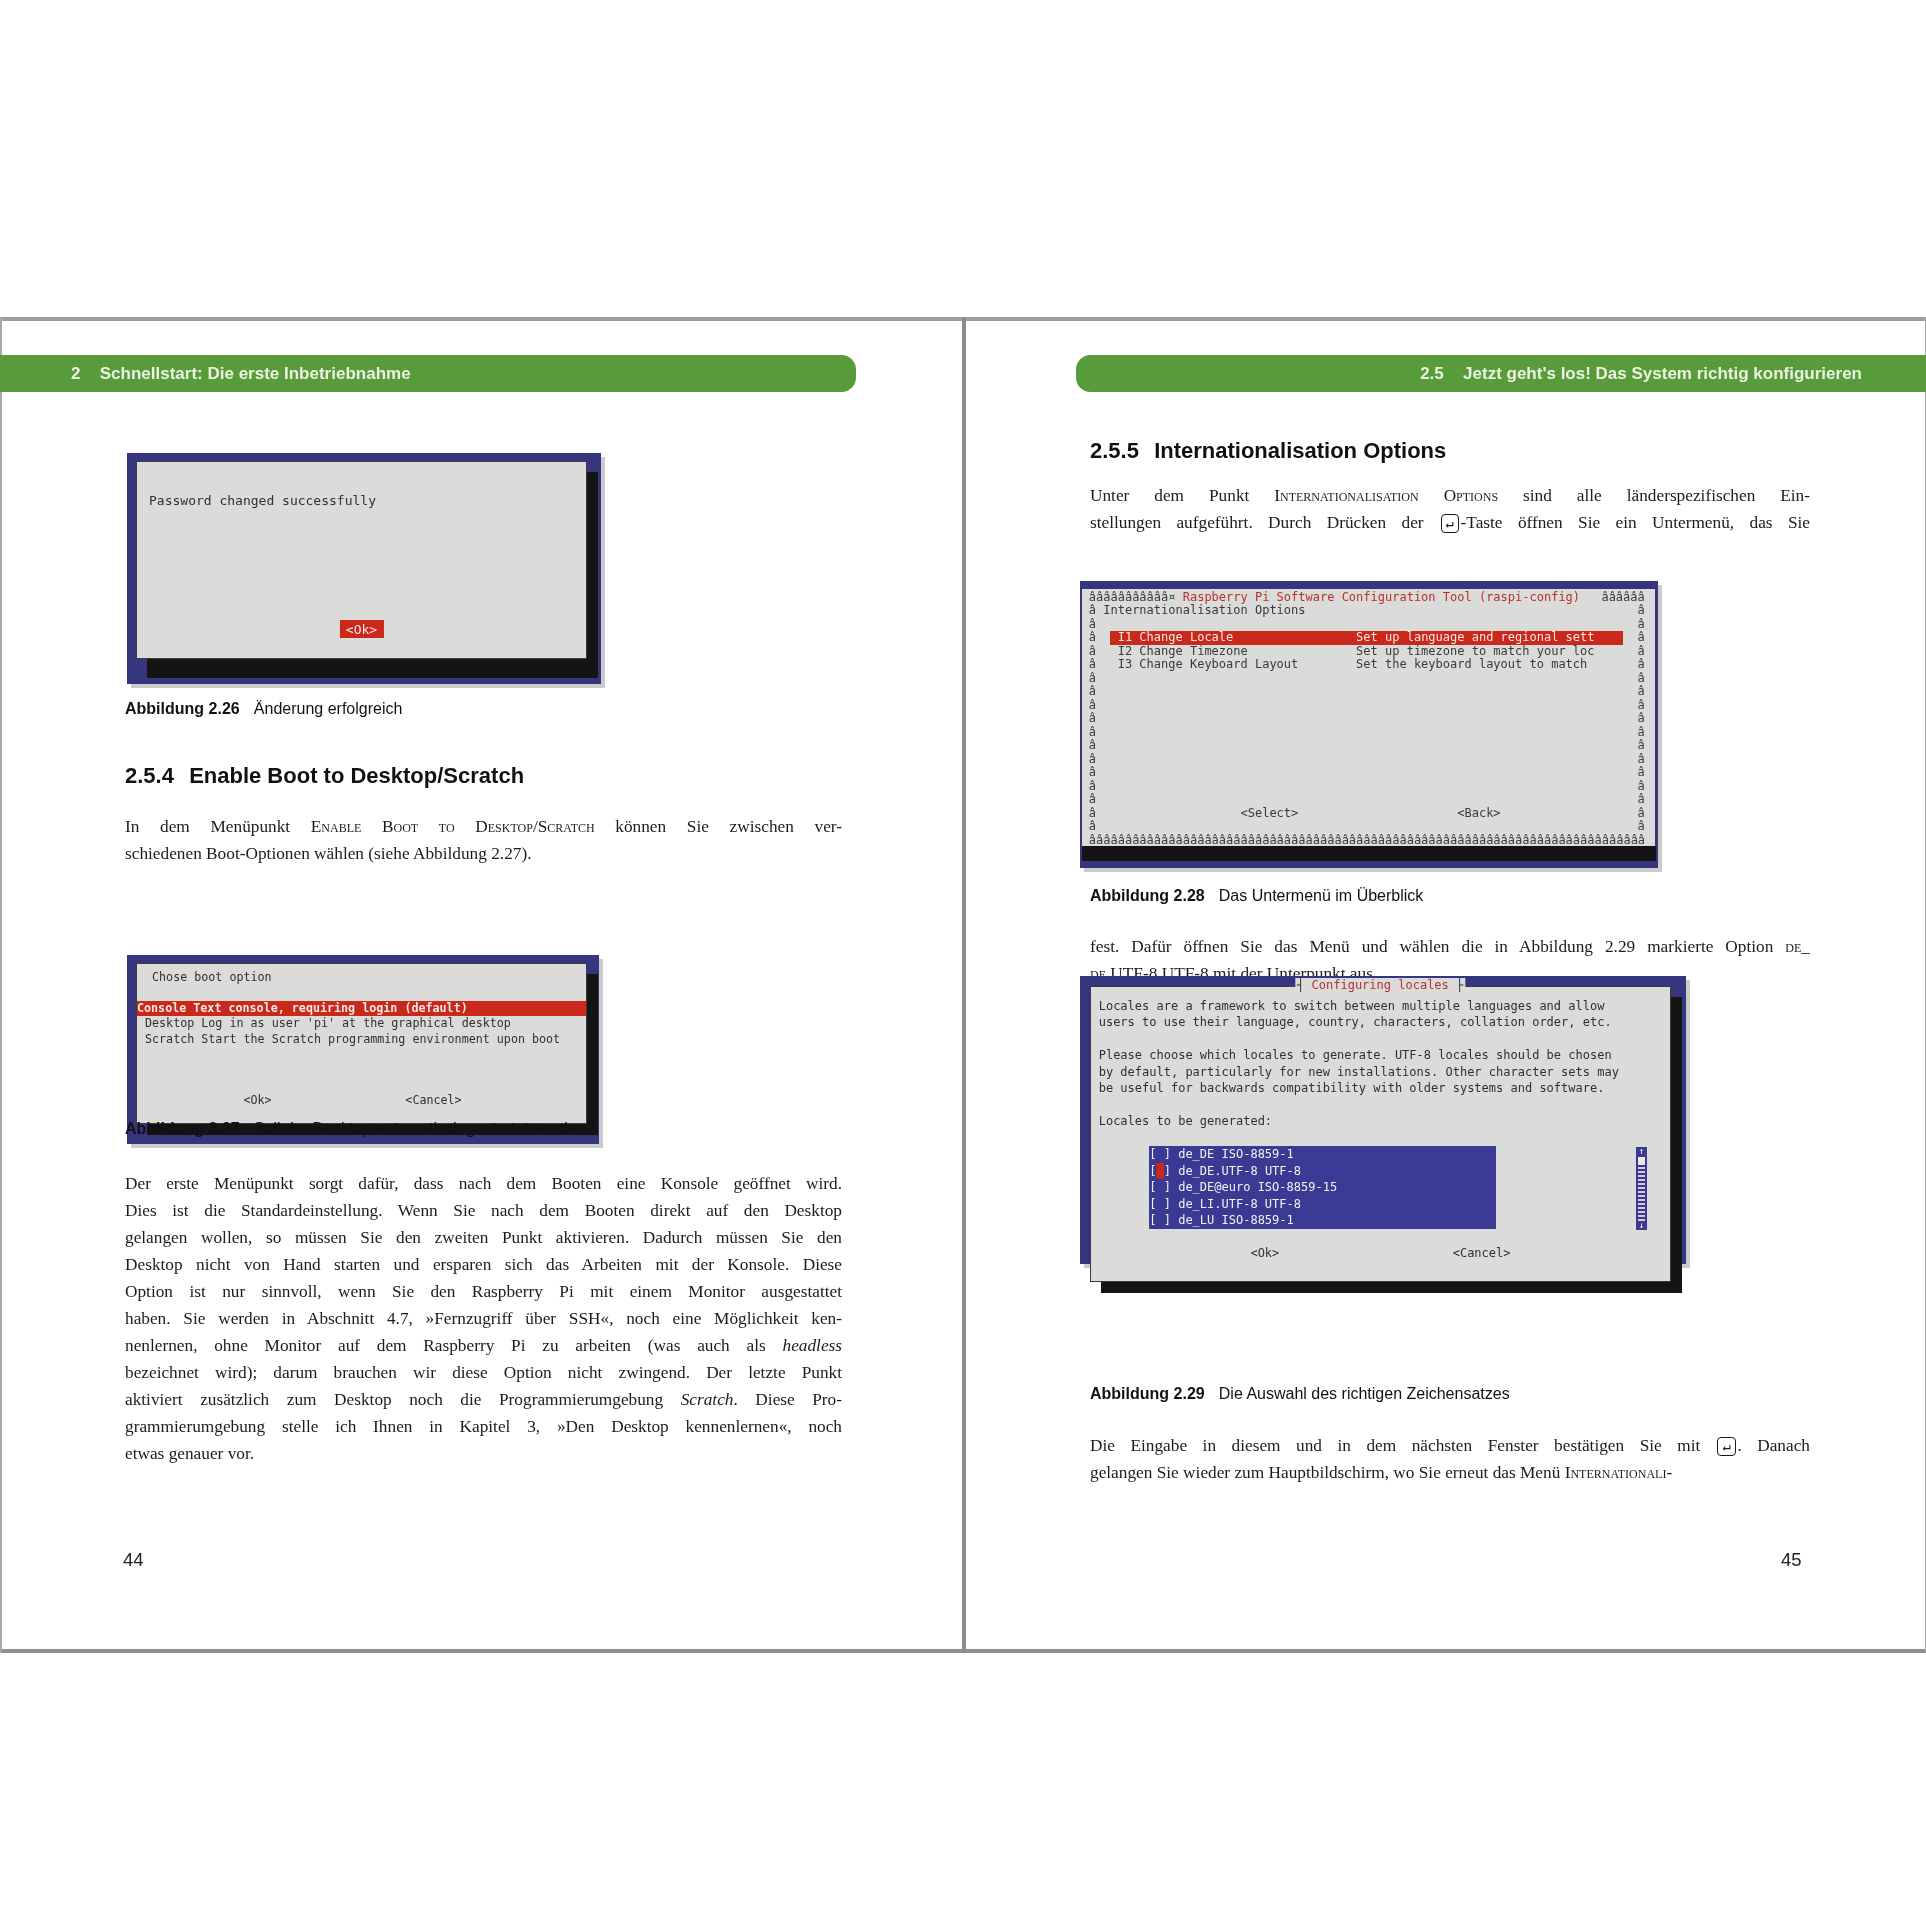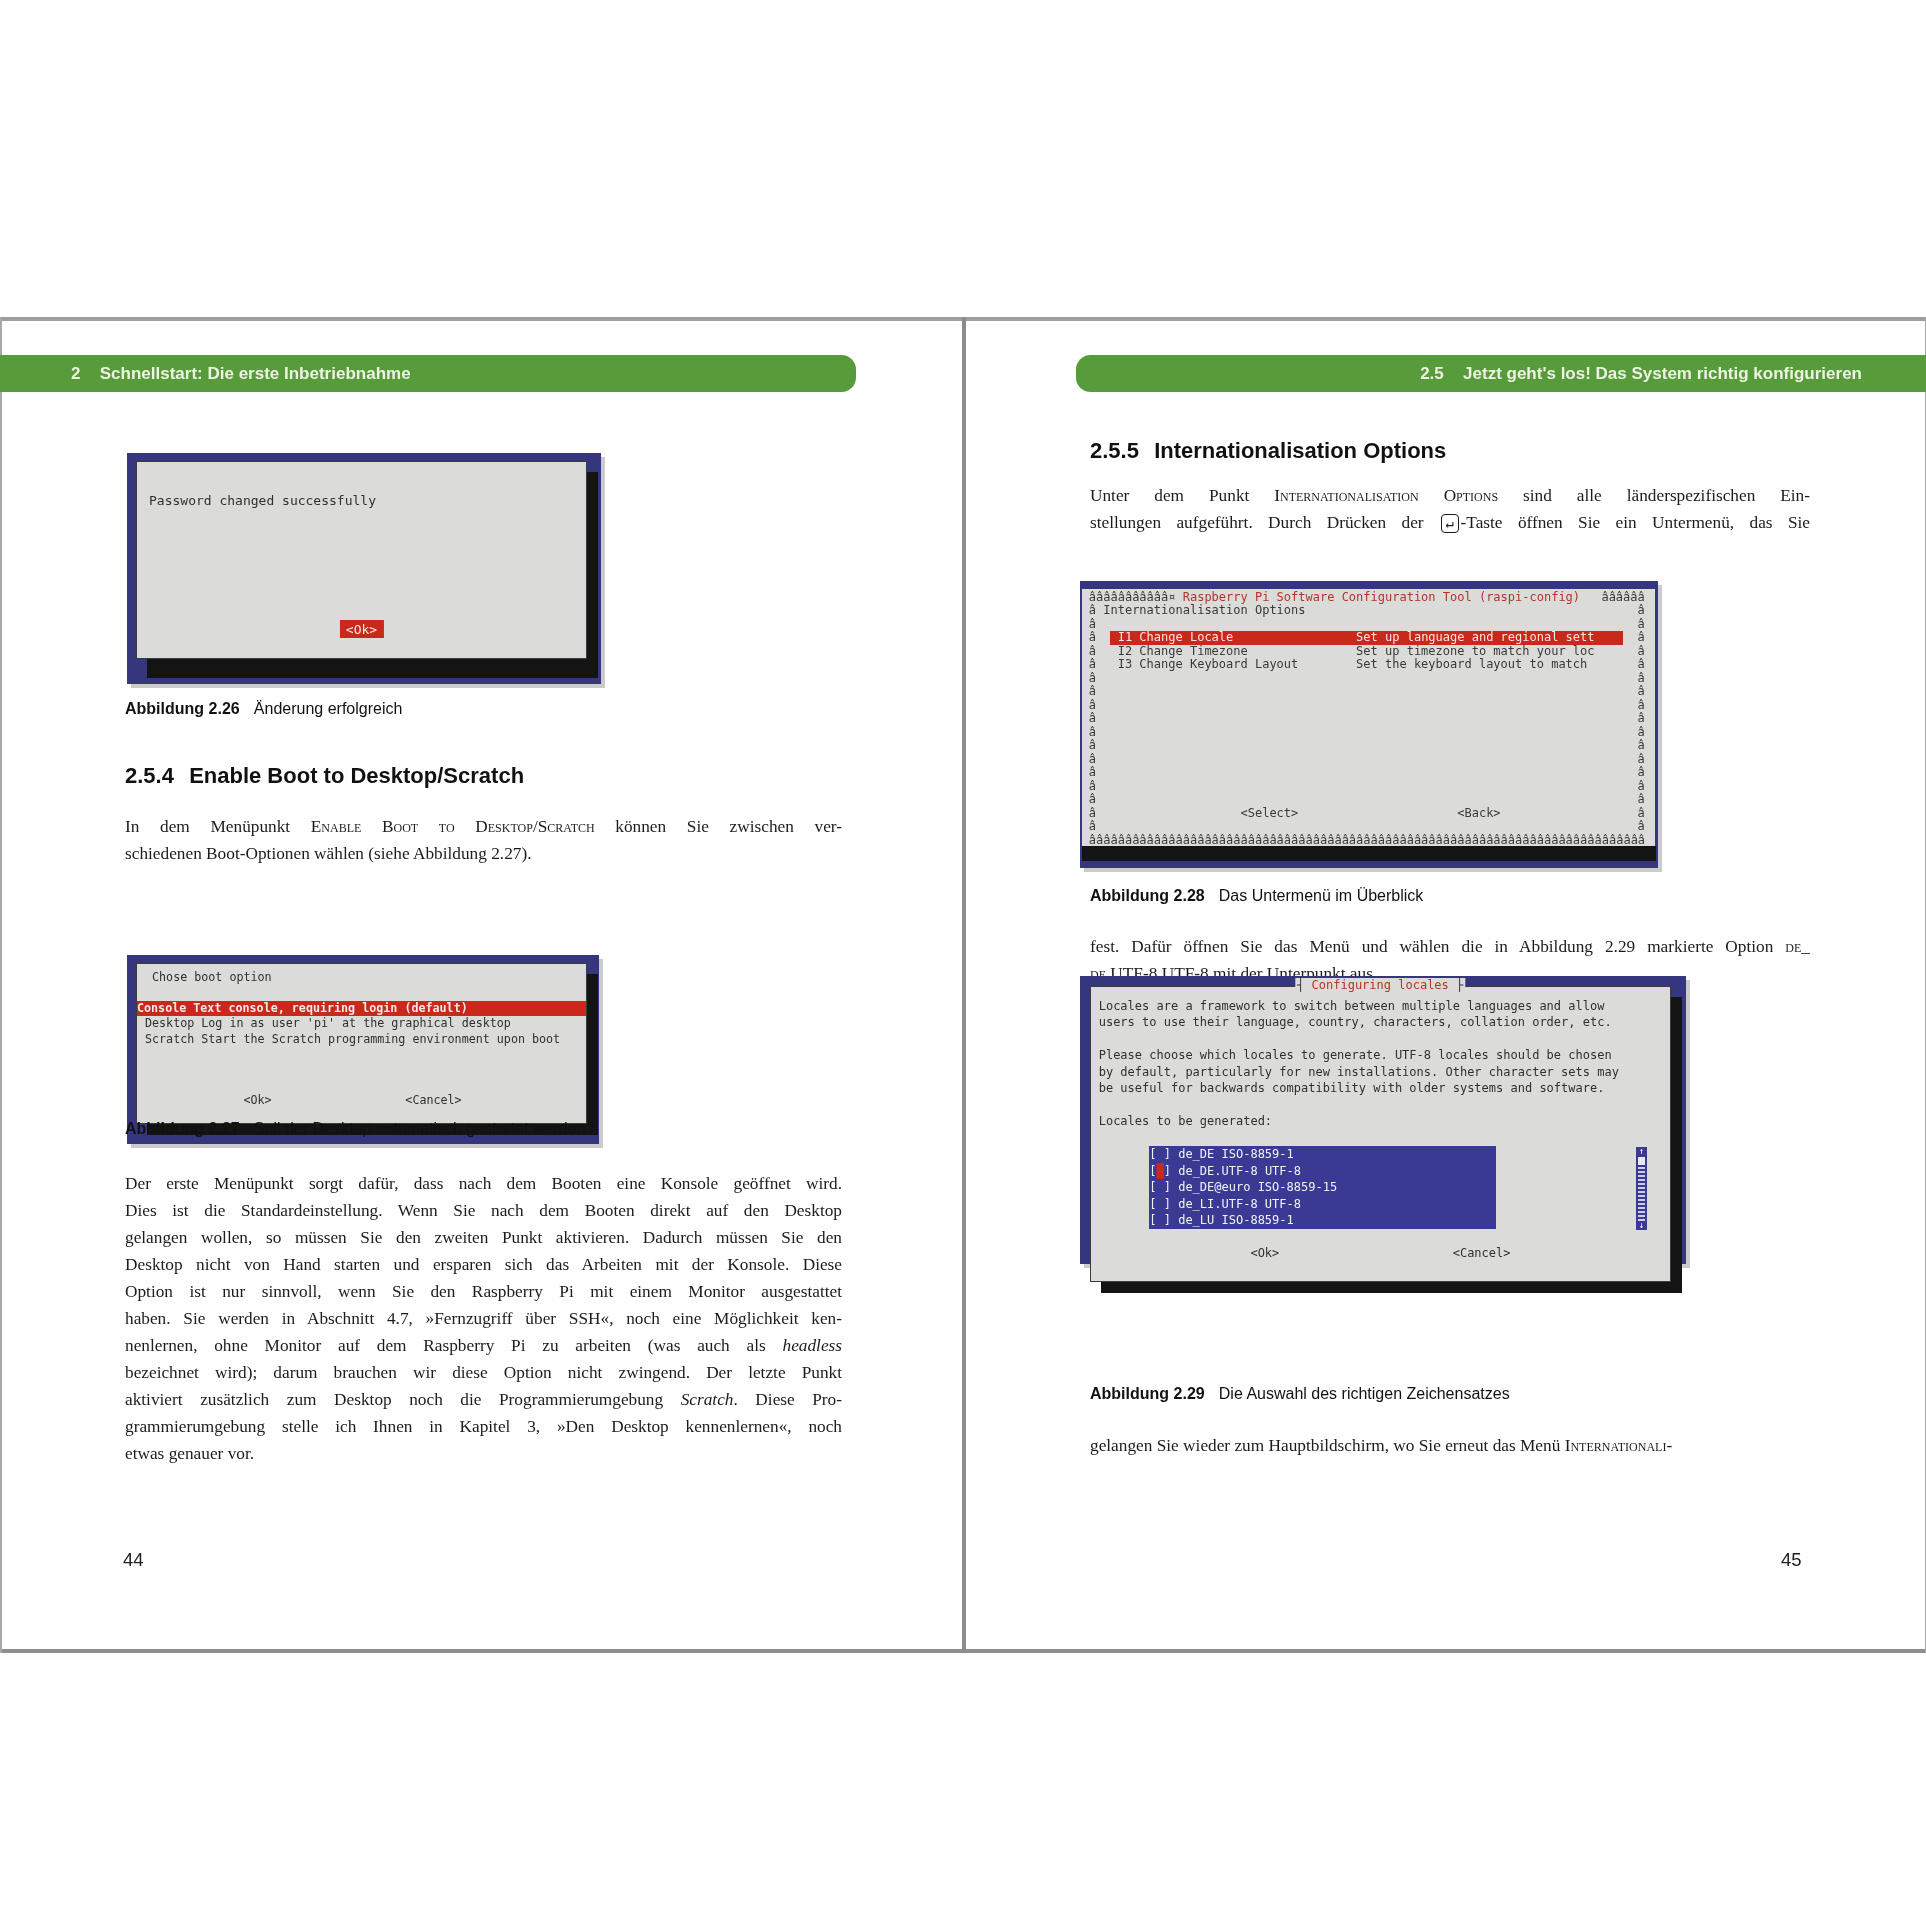--- a/index.html
+++ b/index.html
@@ -230,18 +230,19 @@
         <span>↓</span>
       </div>
     </div>
   </div>
   <div class="caption" style="left:1090px;top:1385px;">
     <span class="cap-label">Abbildung 2.29</span>
     <span>Die Auswahl des richtigen Zeichensatzes</span>
   </div>
 
   <div class="para" style="left:1090px;top:1432px;width:720px;">
+      <div class="pline"><span>Die Eingabe in diesem und in dem nächsten Fenster bestätigen Sie mit </span><span class="key">↵</span><span>. Danach</span></div>
       <div class="pline last"><span>gelangen Sie wieder zum Hauptbildschirm, wo Sie erneut das Menü </span><span class="sc">Internationali-</span></div>
     </div>
 
   <div class="pagenum" style="left:1781px;top:1549px;">45</div>
 </div>
 
 
 </body></html>

